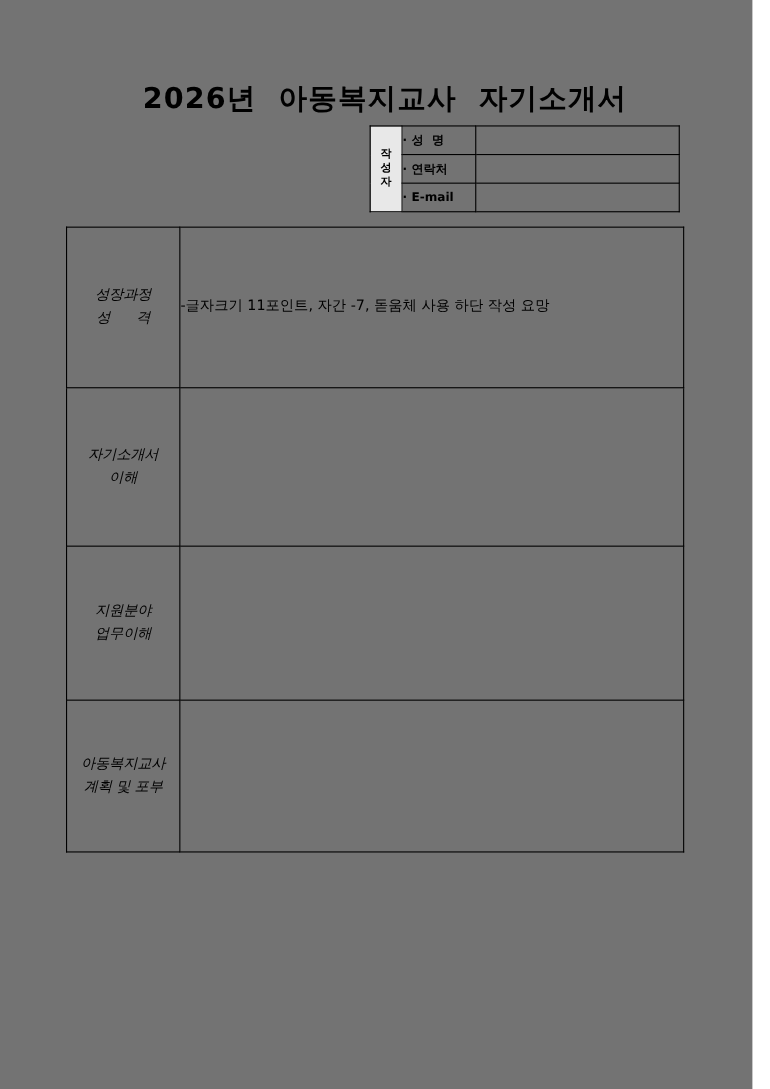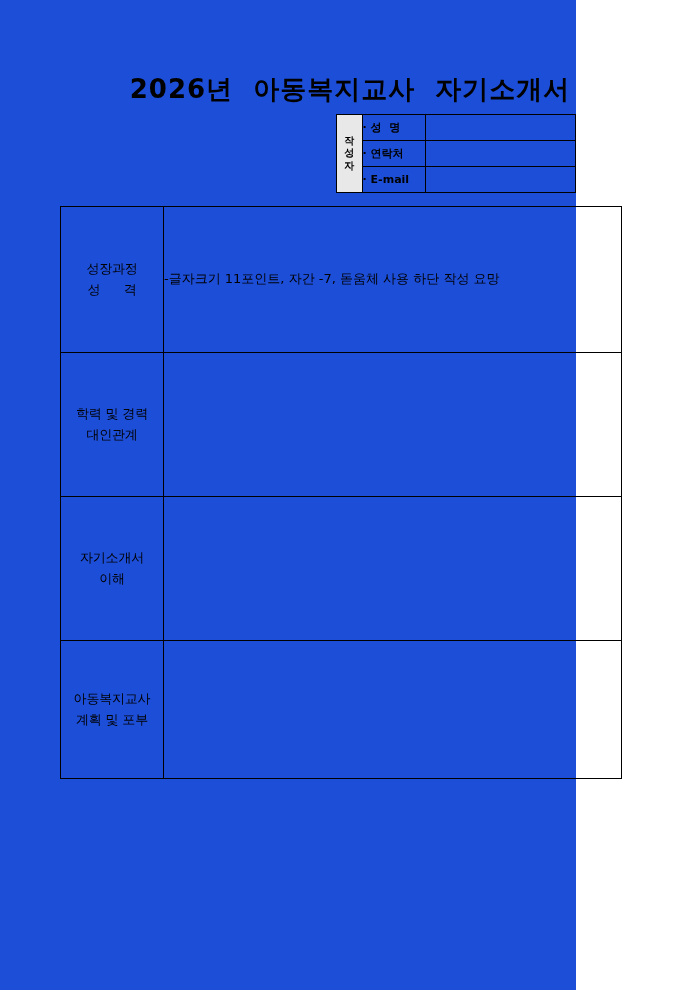--- a/index.html
+++ b/index.html
@@ -11,23 +11,23 @@
     width: 700px;
     height: 990px;
     font-family: "Liberation Sans", sans-serif;
     color: #000000;
     position: relative;
     overflow: hidden;
   }
 
   .page {
     position: relative;
-    width: 576px;
+    width: 684px;
     height: 990px;
-    background: #1d4ed8;
+    background: #737373;
   }
 
   
   .doc-title {
     position: absolute;
     top: 72px;
     left: 0;
     width: 700px;
     text-align: center;
     font-family: "DejaVu Sans", sans-serif;
@@ -95,21 +95,21 @@
   }
   .row-head {
     width: 102px;
     text-align: center;
     font-size: 13px;
     line-height: 1.55;
     font-family: "DejaVu Sans", sans-serif;
     color: #000;
     letter-spacing: -0.2px;
   }
-  .row-head span { display: block; white-space: pre; }
+  .row-head span { display: block; white-space: pre; font-style: italic; }
   .row-body {
     vertical-align: top;
     font-size: 13px;
     font-family: "DejaVu Sans", sans-serif;
     padding: 10px 0 0 6px;
     line-height: 1.4;
     color: #000;
     white-space: pre;
     margin-top: 46px;
   }
@@ -151,32 +151,32 @@
   <table class="body-table">
     <tbody>
         <tr>
       <td class="row-head r1">
         <span>성장과정</span>
         <span>성      격</span>
       </td>
       <td class="row-body r1">-글자크기 11포인트, 자간 -7, 돋움체 사용 하단 작성 요망</td>
     </tr>
     <tr>
-      <td class="row-head r2">
-        <span>학력 및 경력</span>
-        <span>대인관계</span>
-      </td>
-      <td class="row-body r2"></td>
-    </tr>
-    <tr>
       <td class="row-head r3">
         <span>자기소개서</span>
         <span>이해</span>
       </td>
       <td class="row-body r3"></td>
+    </tr>
+    <tr>
+      <td class="row-head r4">
+        <span>지원분야</span>
+        <span>업무이해</span>
+      </td>
+      <td class="row-body r4"></td>
     </tr>
     <tr>
       <td class="row-head r5">
         <span>아동복지교사</span>
         <span>계획 및 포부</span>
       </td>
       <td class="row-body r5"></td>
     </tr>
   </tbody>
     </table>

